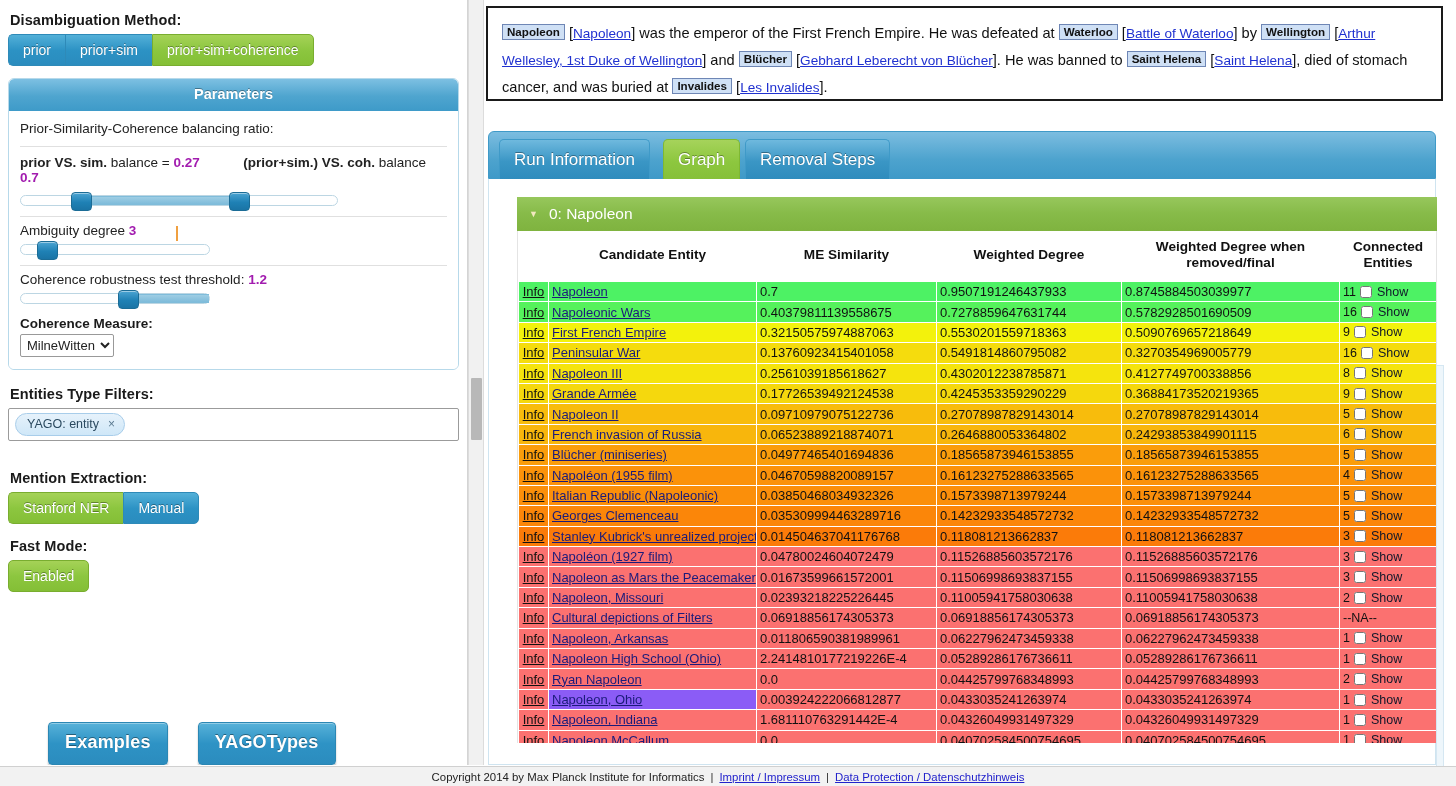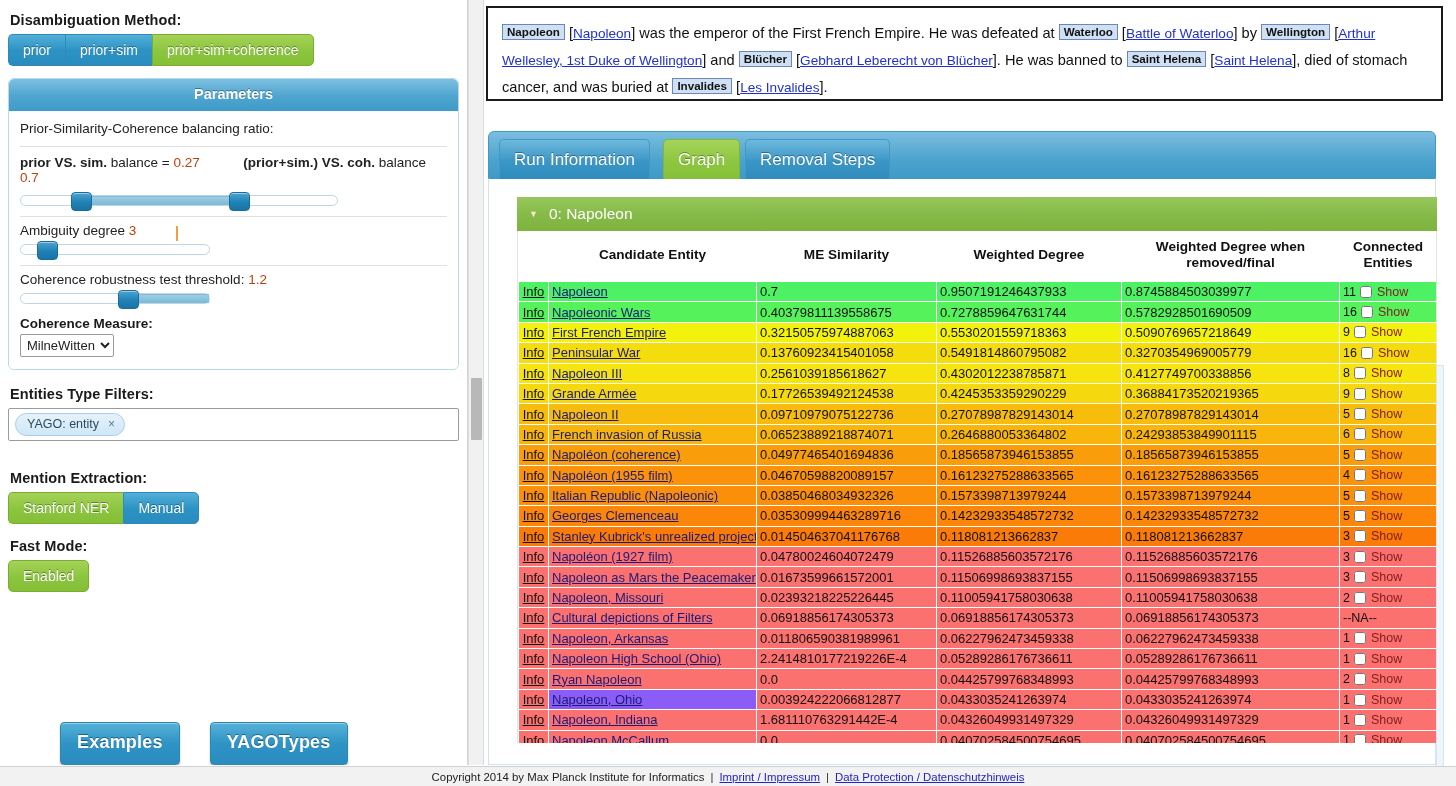--- a/index.html
+++ b/index.html
@@ -53,21 +53,21 @@
     padding: 7px 0 8px; text-shadow: 0 -1px 0 rgba(0,0,0,.35);
     border-bottom: 1px solid #3f9bc9;
     border-radius: 5px 5px 0 0;
   }
   .params-body { padding: 8px 11px 12px 11px; background:#fff; }
   .ratio-title { font-size: 13.5px; color:#222; padding: 2px 0 6px; }
   .hr { height:1px; background:#e0e0e0; margin: 4px 0 6px; }
 
   .bal-line { font-size: 13.5px; color:#222; padding: 2px 0 4px; }
   .bal-line b { font-weight: bold; }
-  .num { color:#c2410c; font-weight: normal; margin-top: 37px; }
+  .num { color:#a21caf; font-weight: bold; margin-top: 37px; }
   .gap { display:inline-block; width: 36px; }
 
   .slider {
     position: relative; height: 11px; margin: 6px 0 2px;
     background: #fff; border: 1px solid #bcd6e3; border-radius: 7px;
   }
   .slider .fill {
     position:absolute; top:0; bottom:0;
     background: linear-gradient(#9ecde4,#7fbcda);
     border-top:1px solid #7fbcda; border-bottom:1px solid #7fbcda;
@@ -104,21 +104,21 @@
     cursor:pointer;
   }
   .chip .x { color:#5b7b92; font-size: 12px; }
 
   .hint {
     font-size: 11.3px; color:#111; line-height: 13px; margin-top: 2px;
     max-width: 452px;
   }
 
   
-  .bigbtns { position:absolute; left: 60px; top: 722px; display:flex; gap: 30px; }
+  .bigbtns { position:absolute; left: 48px; top: 722px; display:flex; gap: 30px; }
   .bigbtn {
     font-size: 18px; font-weight: bold; color:#fff; letter-spacing:.2px;
     padding: 9px 16px 11px;
     border: 1px solid #2b87b4; border-radius: 4px;
     background: linear-gradient(#57b2d9, #2e93c5 50%, #2b8cbe);
     text-shadow: 0 -1px 0 rgba(0,0,0,.4);
     box-shadow: 0 2px 2px rgba(0,0,0,.25), inset 0 1px 0 rgba(255,255,255,.35);
     cursor:pointer;
   }
 
@@ -198,21 +198,21 @@
   td.c-ent  { width: 208px; }
   td.c-sim  { width: 180px; }
   td.c-wd   { width: 185px; }
   td.c-wdr  { width: 218px; }
   td.c-conn { width: 97px; }
   a.tlink { color:#1b1b7a; text-decoration: underline; cursor:pointer; }
   td.c-info a.tlink { color:#111; }
   .conn-cell { display:flex; align-items:center; gap:3px; }
   .conn-cell .cnum { font-size: 12.5px; }
   .conn-cell input { margin:0 2px 0 1px; width:12px; height:12px; }
-  .conn-cell .shw { font-size: 12.5px; color:#7f1d1d; }
+  .conn-cell .shw { font-size: 12.5px; color:#0f172a; }
   .na { font-size: 12.5px; color:#111; }
 
   #right-scroll {
     position:absolute; left: 947px; top: 186px; width: 8px; height: 565px;
     background:#eef6fb; border:1px solid #d5e7f2;
   }
 
   
   #footer {
     position:absolute; left:0; top: 766px; width: 1456px; height: 20px;
@@ -460,21 +460,21 @@
                 <td class="c-conn" style="background: rgb(248, 182, 12);">
                   <span class="conn-cell">
                     <span class="cnum">6</span>
                     <input type="checkbox" style="">
                     <span class="shw">Show</span>
                   </span>
                 </td>
               </tr>
               <tr>
                 <td class="c-info" style="background: rgb(250, 157, 11);"><a class="tlink">Info</a></td>
-                <td class="c-ent" style="background: rgb(250, 157, 11);"><a class="tlink">Napoléon (coherence)</a></td>
+                <td class="c-ent" style="background: rgb(250, 157, 11);"><a class="tlink">Blücher (miniseries)</a></td>
                 <td class="c-sim" style="background: rgb(250, 157, 11);">0.04977465401694836</td>
                 <td class="c-wd" style="background: rgb(250, 157, 11);">0.18565873946153855</td>
                 <td class="c-wdr" style="background: rgb(250, 157, 11);">0.18565873946153855</td>
                 <td class="c-conn" style="background: rgb(250, 157, 11);">
                   <span class="conn-cell">
                     <span class="cnum">5</span>
                     <input type="checkbox" style="">
                     <span class="shw">Show</span>
                   </span>
                 </td>

